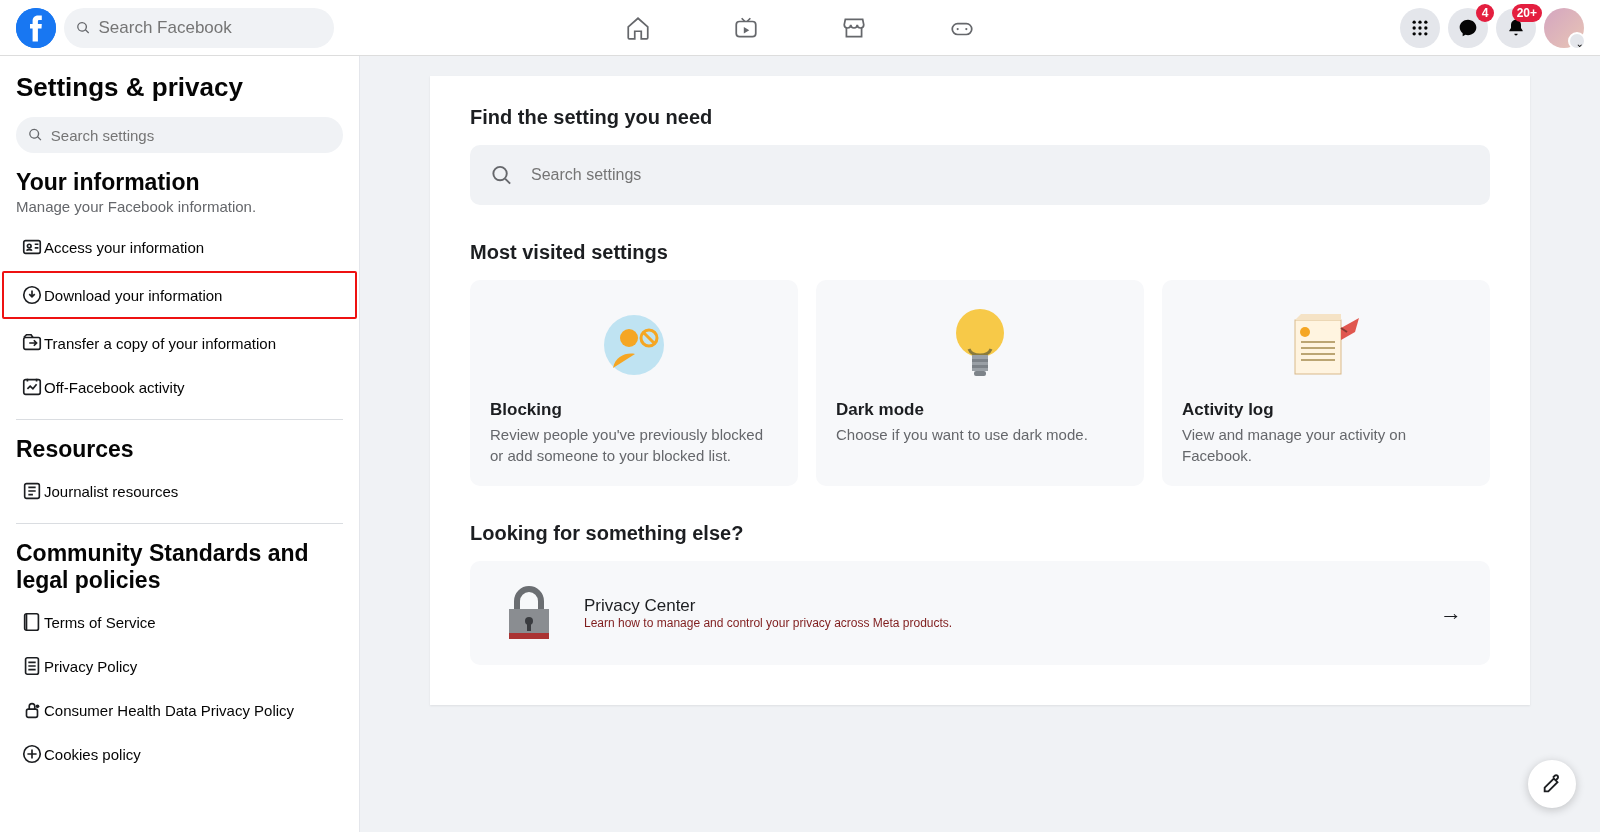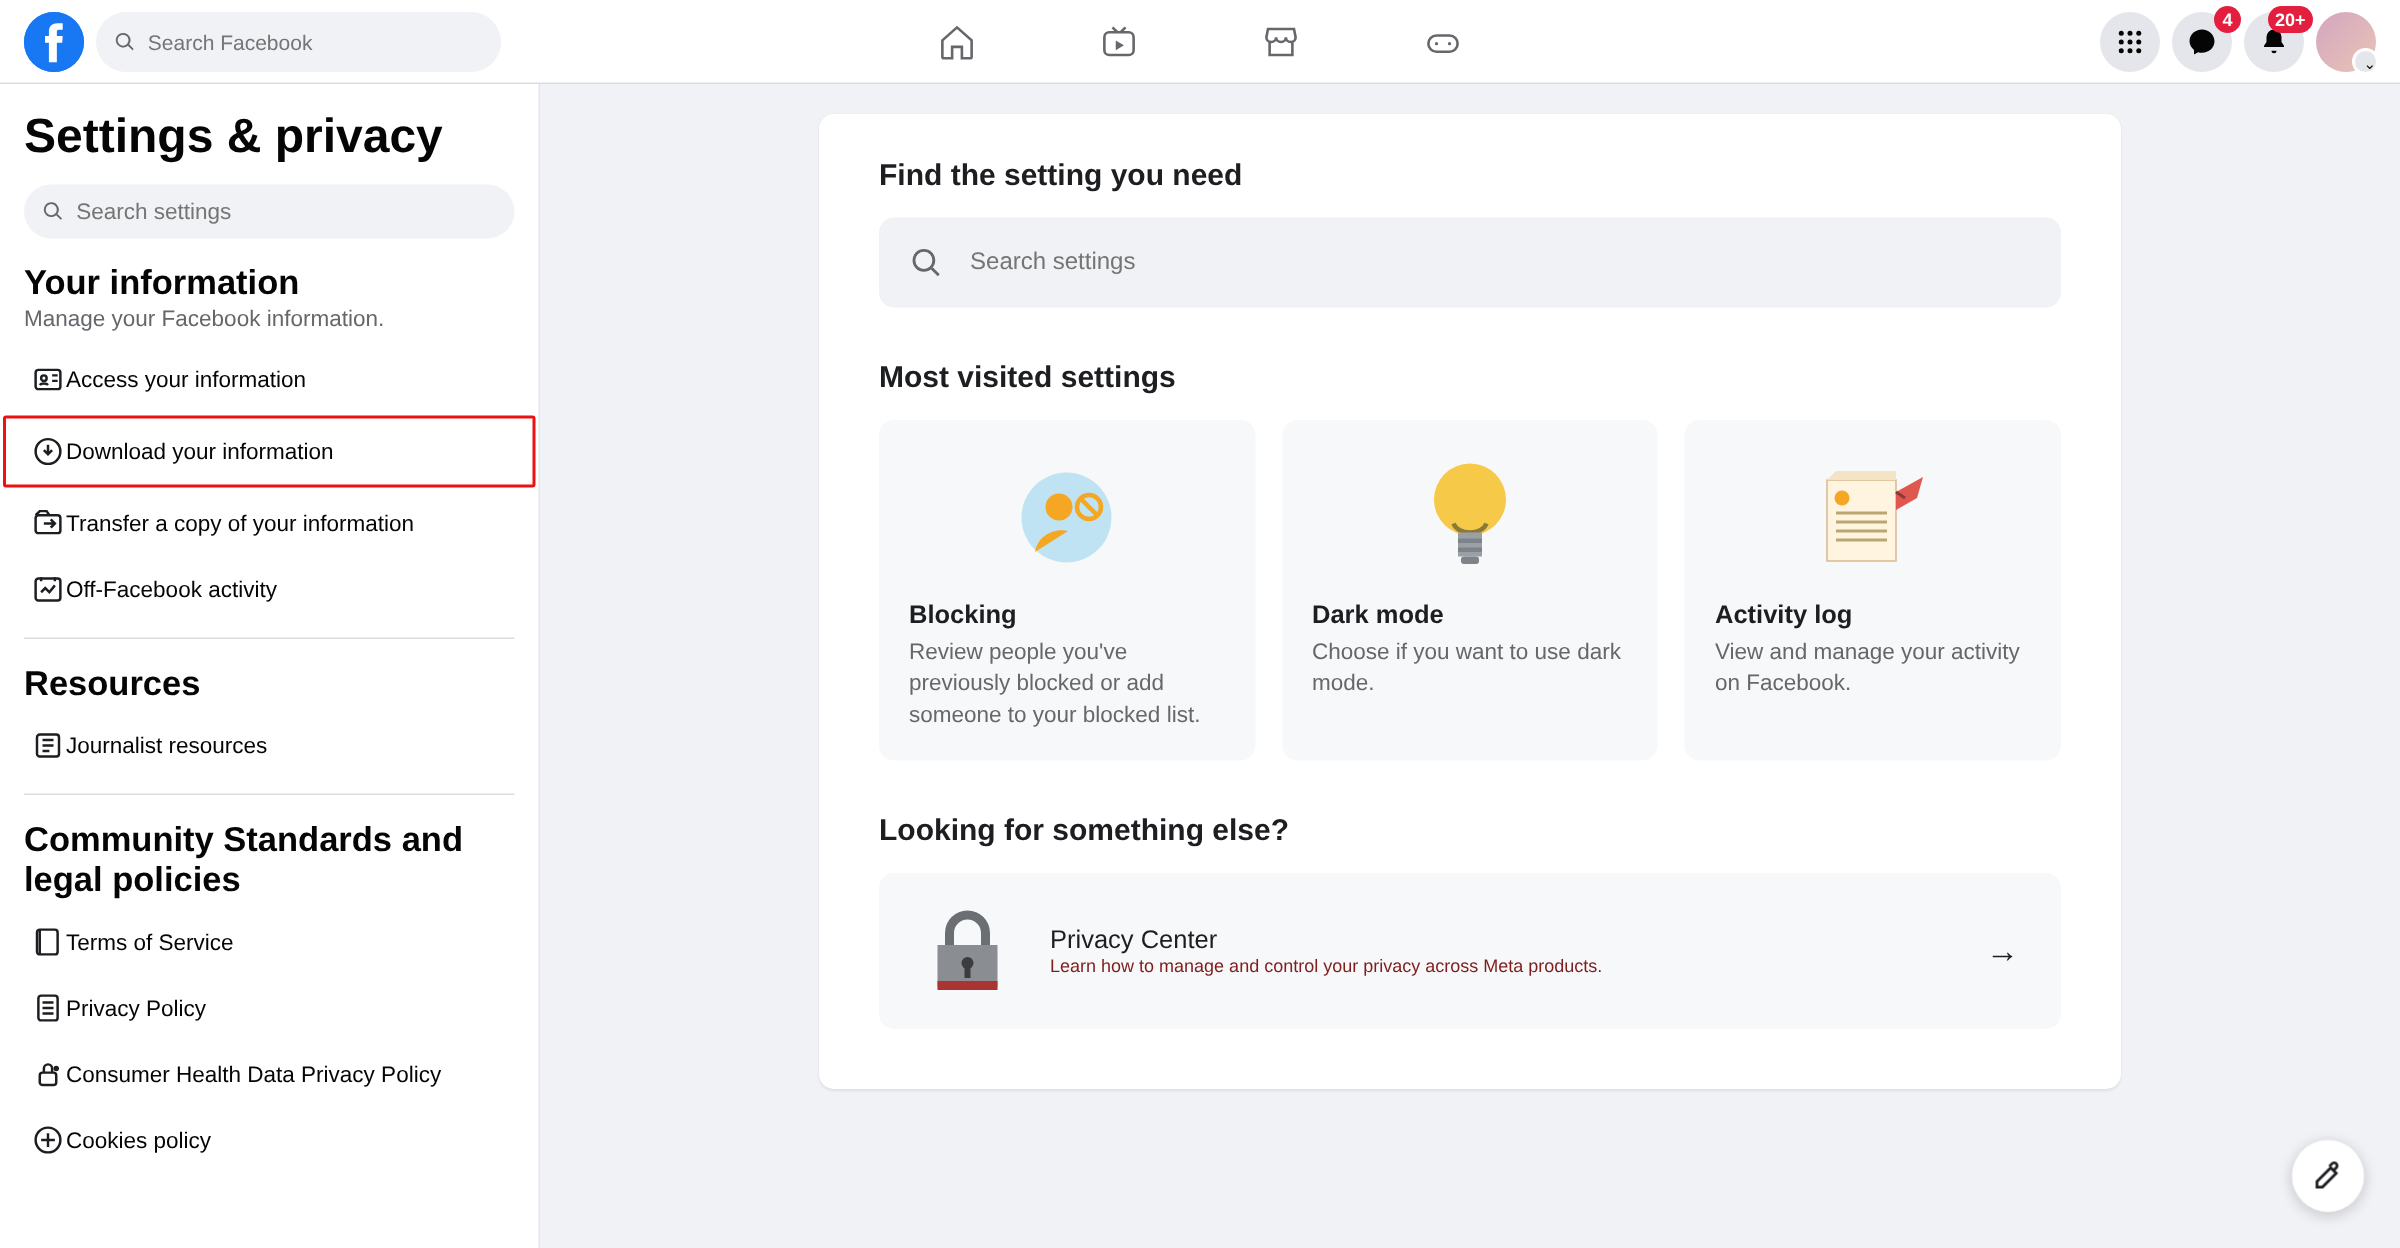--- a/index.html
+++ b/index.html
@@ -4,55 +4,55 @@
 <style>
   * { margin: 0; padding: 0; box-sizing: border-box; font-family: -apple-system, BlinkMacSystemFont, "Segoe UI", Helvetica, Arial, sans-serif; }
   body { background: #f0f2f5; width: 1600px; height: 832px; overflow: hidden; position: relative; }
 
   
   .topnav { height: 56px; background: #fff; border-bottom: 1px solid #ddd; display: flex; align-items: center; padding: 0 16px; position: relative; z-index: 10; }
   .fb-logo { width: 40px; height: 40px; background: #1877f2; border-radius: 50%; display: flex; align-items: center; justify-content: center; flex-shrink: 0; }
   .fb-logo svg { width: 40px; height: 40px; }
   .top-search { margin-left: 8px; background: #f0f2f5; height: 40px; border-radius: 50px; display: flex; align-items: center; padding: 0 12px; width: 270px; }
   .top-search svg { width: 16px; height: 16px; fill: #65676b; margin-right: 8px; }
-  .top-search input { border: none; background: transparent; outline: none; font-size: 14px; color: #65676b; width: 100%; }
+  .top-search input { border: none; background: transparent; outline: none; font-size: 17px; color: #65676b; width: 100%; }
 
   .topnav-center { position: absolute; left: 50%; transform: translateX(-50%); display: flex; gap: 80px; }
   .topnav-center .nav-icon { width: 28px; height: 28px; display: flex; align-items: center; justify-content: center; cursor: pointer; color: #65676b; }
   .topnav-center .nav-icon svg { width: 26px; height: 26px; fill: none; stroke: #65676b; stroke-width: 1.6; }
 
   .topnav-right { margin-left: auto; display: flex; align-items: center; gap: 8px; }
   .round-btn { width: 40px; height: 40px; border-radius: 50%; background: #e4e6eb; display: flex; align-items: center; justify-content: center; position: relative; cursor: pointer; }
   .round-btn svg { width: 20px; height: 20px; fill: #050505; }
   .badge { position: absolute; top: -4px; right: -6px; background: #e41e3f; color: #fff; font-size: 12px; font-weight: 700; border-radius: 10px; padding: 0 5px; line-height: 18px; min-width: 18px; text-align: center; }
   .avatar { width: 40px; height: 40px; border-radius: 50%; background: linear-gradient(135deg,#d4a5c0,#e8c5b5); position: relative; cursor: pointer; overflow: visible; }
   .avatar::after { content: ""; position: absolute; bottom: -2px; right: -2px; width: 14px; height: 14px; background: #e4e6eb; border: 2px solid #fff; border-radius: 50%; display:flex; }
   .avatar .chev { position: absolute; bottom: -1px; right: 0px; font-size: 10px; color: #050505; z-index: 2;}
 
   
   .layout { display: flex; height: calc(100% - 56px); }
   .sidebar { width: 360px; background: #fff; border-right: 1px solid #e4e6eb; padding: 16px; overflow-y: auto; }
-  .sidebar h1 { font-size: 32px; font-weight: 700; color: #050505; margin-bottom: 14px; }
+  .sidebar h1 { font-size: 26px; font-weight: 700; color: #050505; margin-bottom: 14px; }
   .side-search { background: #f0f2f5; height: 36px; border-radius: 50px; display: flex; align-items: center; padding: 0 12px; margin-bottom: 16px; }
   .side-search svg { width: 16px; height: 16px; fill: #65676b; margin-right: 8px; }
   .side-search input { border: none; background: transparent; outline: none; font-size: 15px; color: #65676b; width: 100%; }
 
   .section-head { font-size: 23px; font-weight: 600; color: #050505; margin-top: 4px; }
   .section-sub { font-size: 15px; color: #65676b; margin-top: 2px; margin-bottom: 10px; }
   .section-head.mt { margin-top: 16px; margin-bottom: 6px; }
 
   .side-item { display: flex; align-items: center; height: 44px; padding: 0 4px; border-radius: 6px; cursor: pointer; color: #050505; font-size: 15px; }
   .side-item .ic { width: 24px; height: 24px; display: flex; align-items: center; justify-content: center; }
   .side-item .ic svg { width: 22px; height: 22px; fill: none; stroke: #1c1e21; stroke-width: 1.8; }
   .highlight-box { border: 2.5px solid #e11; border-radius: 2px; margin: 2px -14px; padding: 0 12px; }
   .divider { height: 1px; background: #dadde1; margin: 10px 0; }
 
   
   .main { flex: 1; overflow-y: auto; padding: 20px 0 40px; }
-  .panel { background: #fff; border-radius: 10px; width: 868px; margin: 0 auto; padding: 30px 40px 40px; box-shadow: 0 1px 2px rgba(0,0,0,0.08); }
+  .panel { background: #fff; border-radius: 0; width: 1100px; margin: 0 auto; padding: 30px 40px 40px; box-shadow: 0 1px 2px rgba(0,0,0,0.08); }
   .panel h2 { font-size: 20px; font-weight: 700; color: #1c1e21; margin-bottom: 16px; }
   .big-search { background: #f0f2f5; height: 60px; border-radius: 10px; display: flex; align-items: center; padding: 0 20px; margin-bottom: 36px; }
   .big-search svg { width: 24px; height: 24px; stroke: #65676b; fill: none; stroke-width: 2; margin-right: 18px; }
   .big-search input { border: none; background: transparent; outline: none; font-size: 16px; color: #65676b; width: 100%; }
 
   .cards { display: flex; gap: 18px; margin-bottom: 36px; justify-content: flex-end; }
   .card { flex: 1; background: #f7f8fa; border-radius: 10px; padding: 20px; cursor: pointer; display: flex; flex-direction: column; }
   .card .art { height: 90px; display: flex; align-items: center; justify-content: center; margin-bottom: 10px; }
   .card h3 { font-size: 17px; font-weight: 600; color: #1c1e21; margin-bottom: 4px; }
   .card p { font-size: 15px; color: #65676b; line-height: 1.4; }

